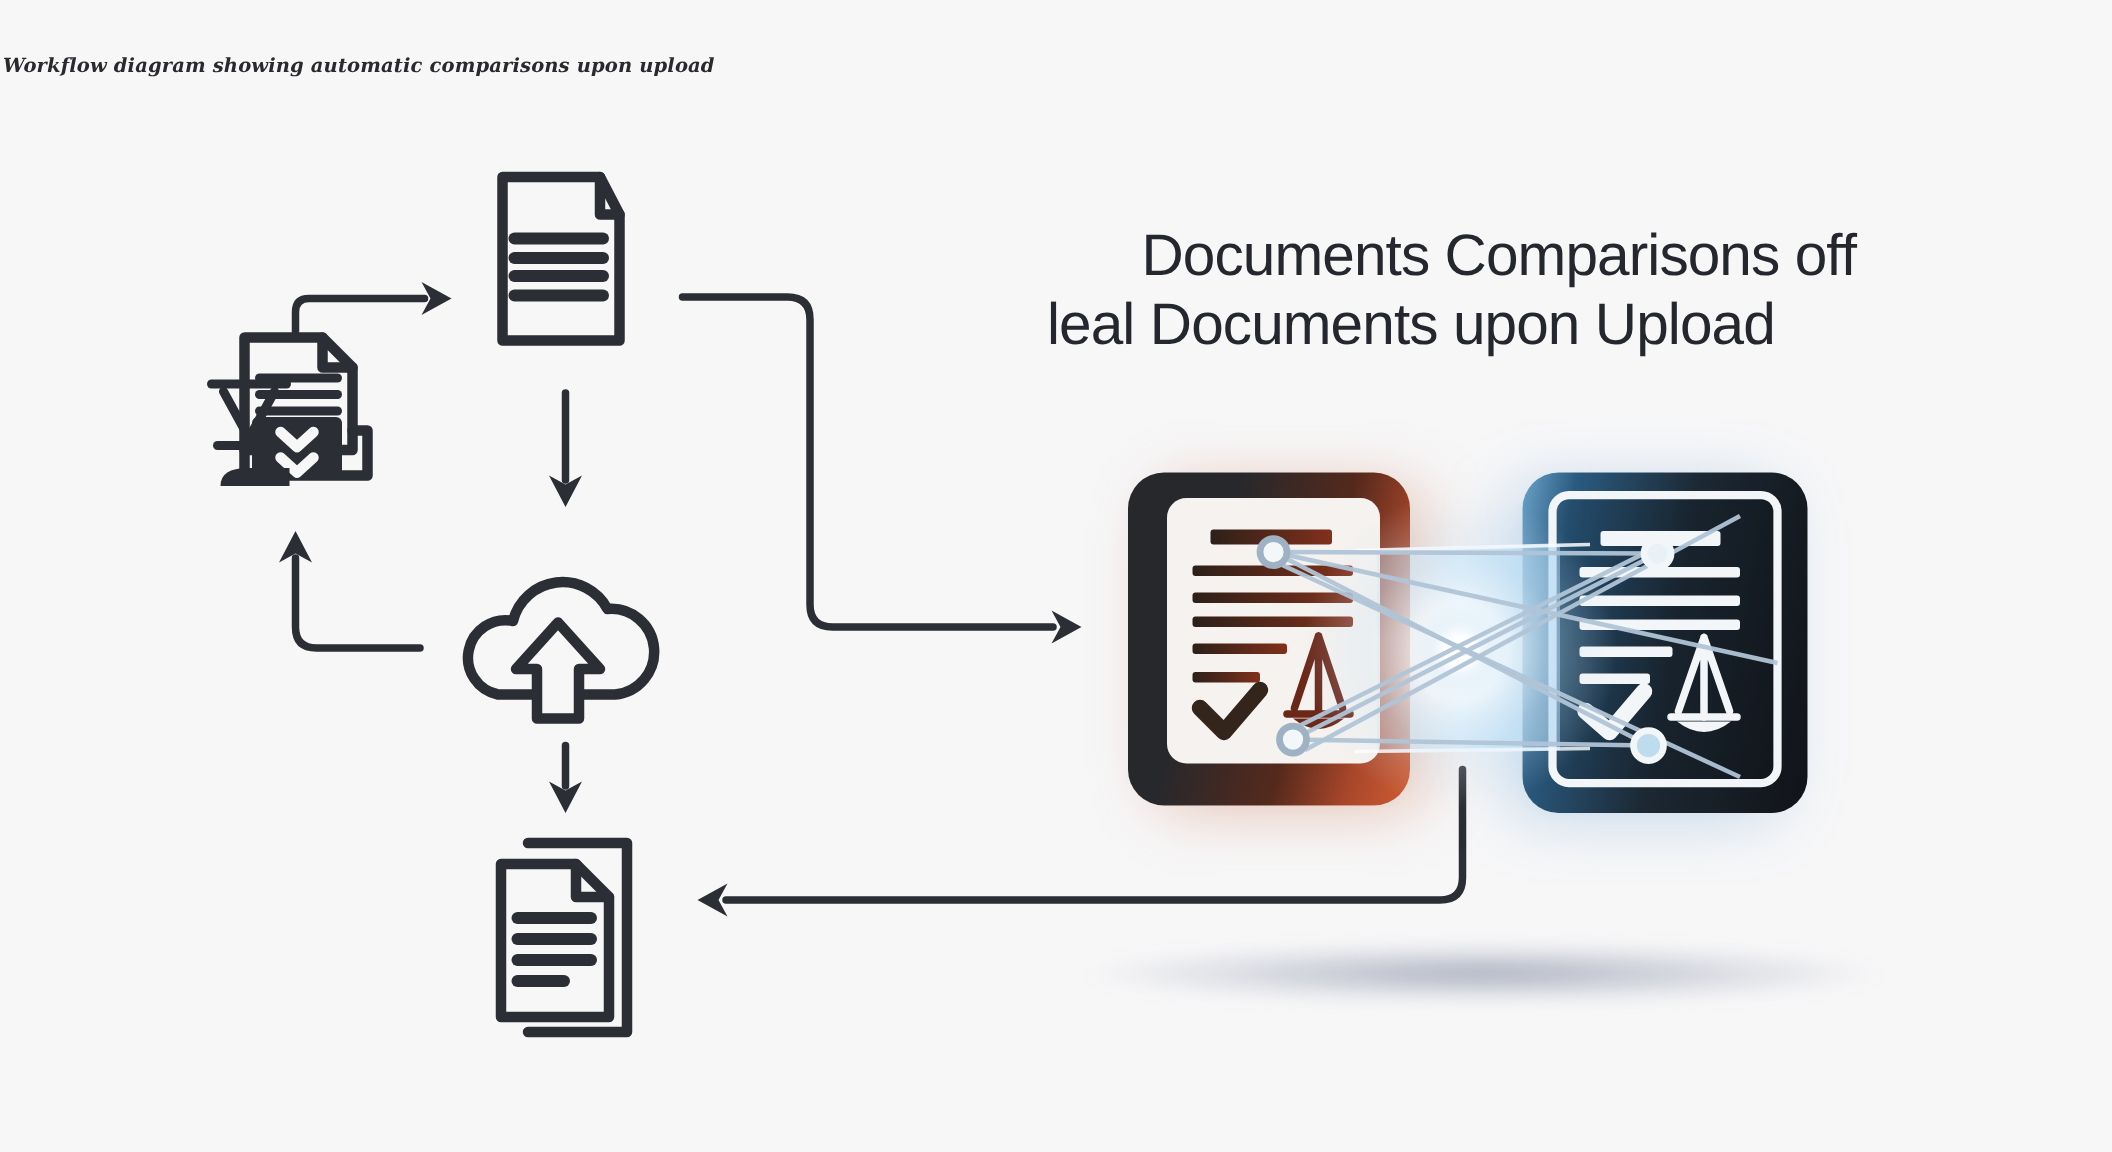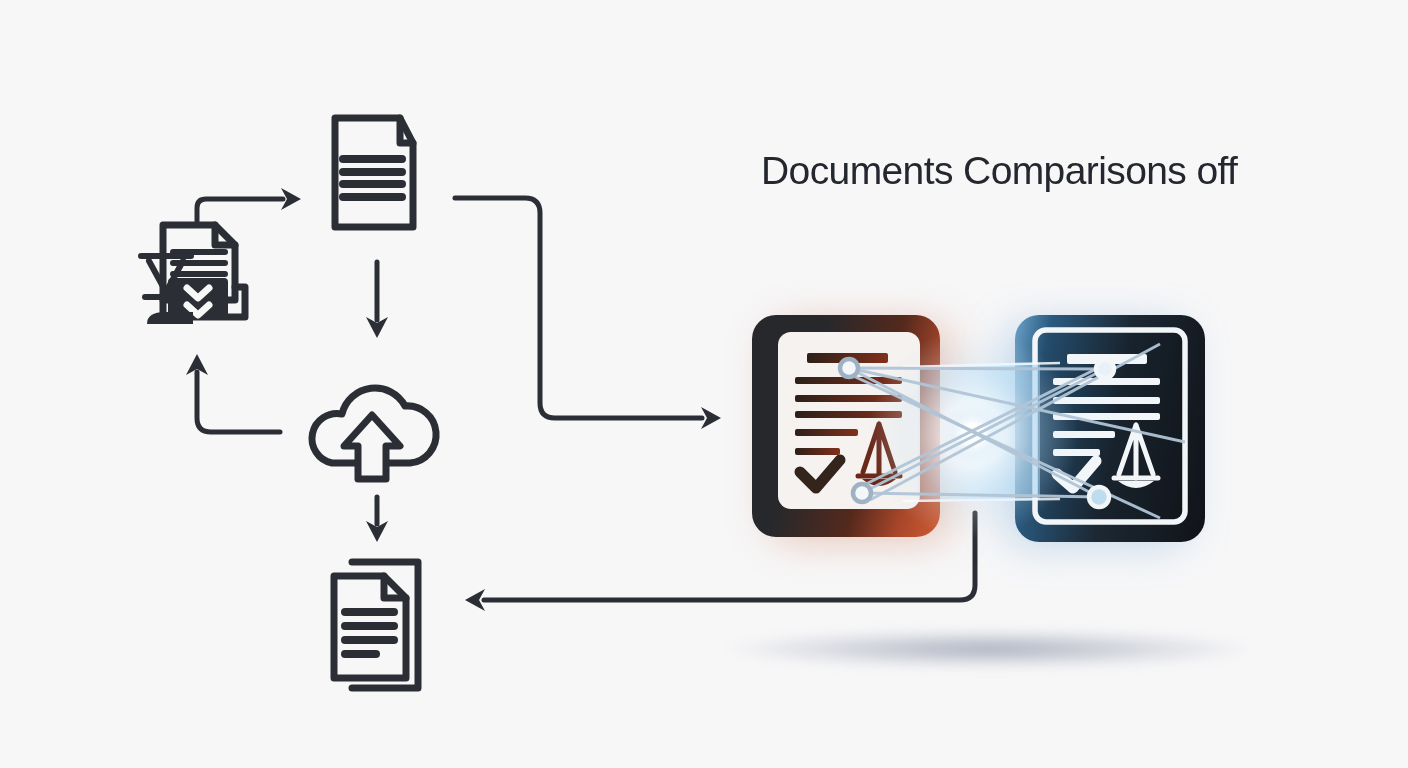--- a/index.html
+++ b/index.html
@@ -37,22 +37,24 @@
     background:radial-gradient(ellipse at center,rgba(95,105,135,0.5) 0%,rgba(95,105,135,0.18) 45%,rgba(95,105,135,0) 72%);
     filter:blur(6px);border-radius:50%;
   }
   svg{display:block;}
 </style>
 </head>
 <body>
 
 <div class="canvas">
 
+  <div class="abs caption">Workflow diagram showing automatic comparisons upon upload</div>
 
   <div class="abs title-line title-line-1">Documents Comparisons off</div>
+  <div class="abs title-line title-line-2">leal Documents upon Upload</div>
 
   <svg class="abs" style="left:0;top:0;" width="1408" height="768" viewBox="0 0 1408 768">
     <g stroke="#2b2e35" stroke-width="5" fill="none" stroke-linecap="round" stroke-linejoin="round">
       <path d="M197,221 V208 Q197,199 206,199 H283"></path>
       <path d="M377,262 V320"></path>
       <path d="M377,497 V524"></path>
       <path d="M280,432 H211 Q197,432 197,418 V372"></path>
       <path d="M455,198 H525 Q540,198 540,213 V403 Q540,418 555,418 H702"></path>
       <path d="M975,513 V585 Q975,600 960,600 H484"></path>
     </g>

